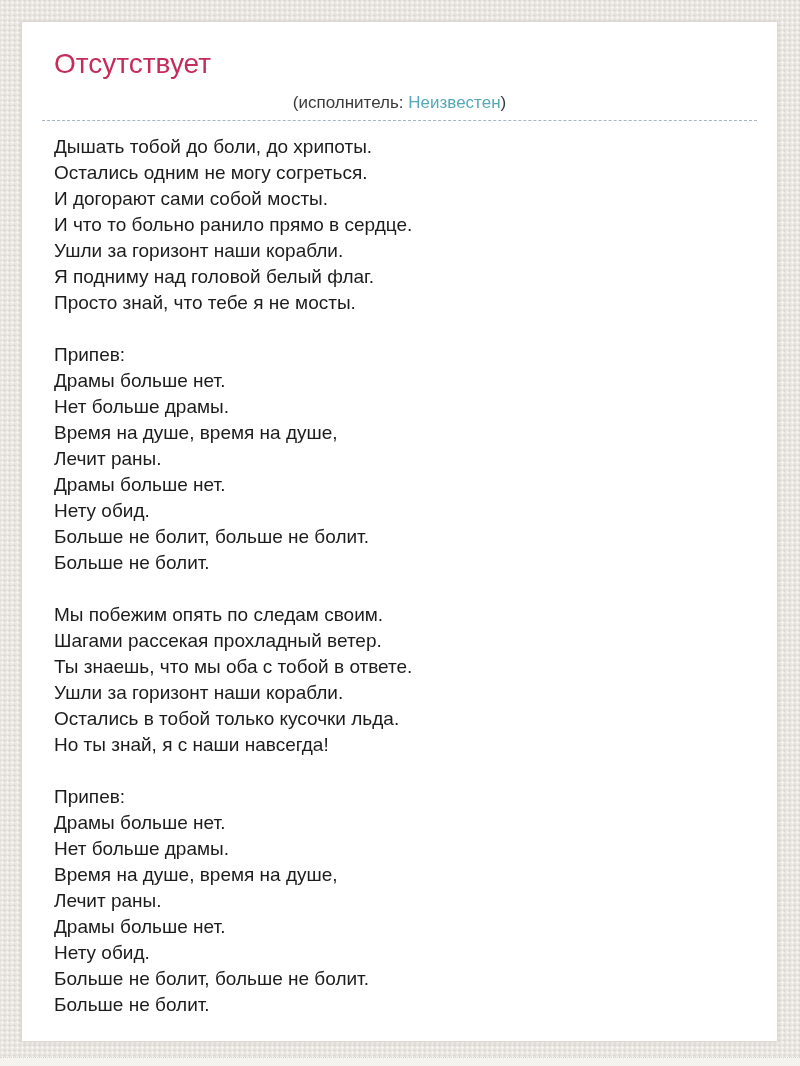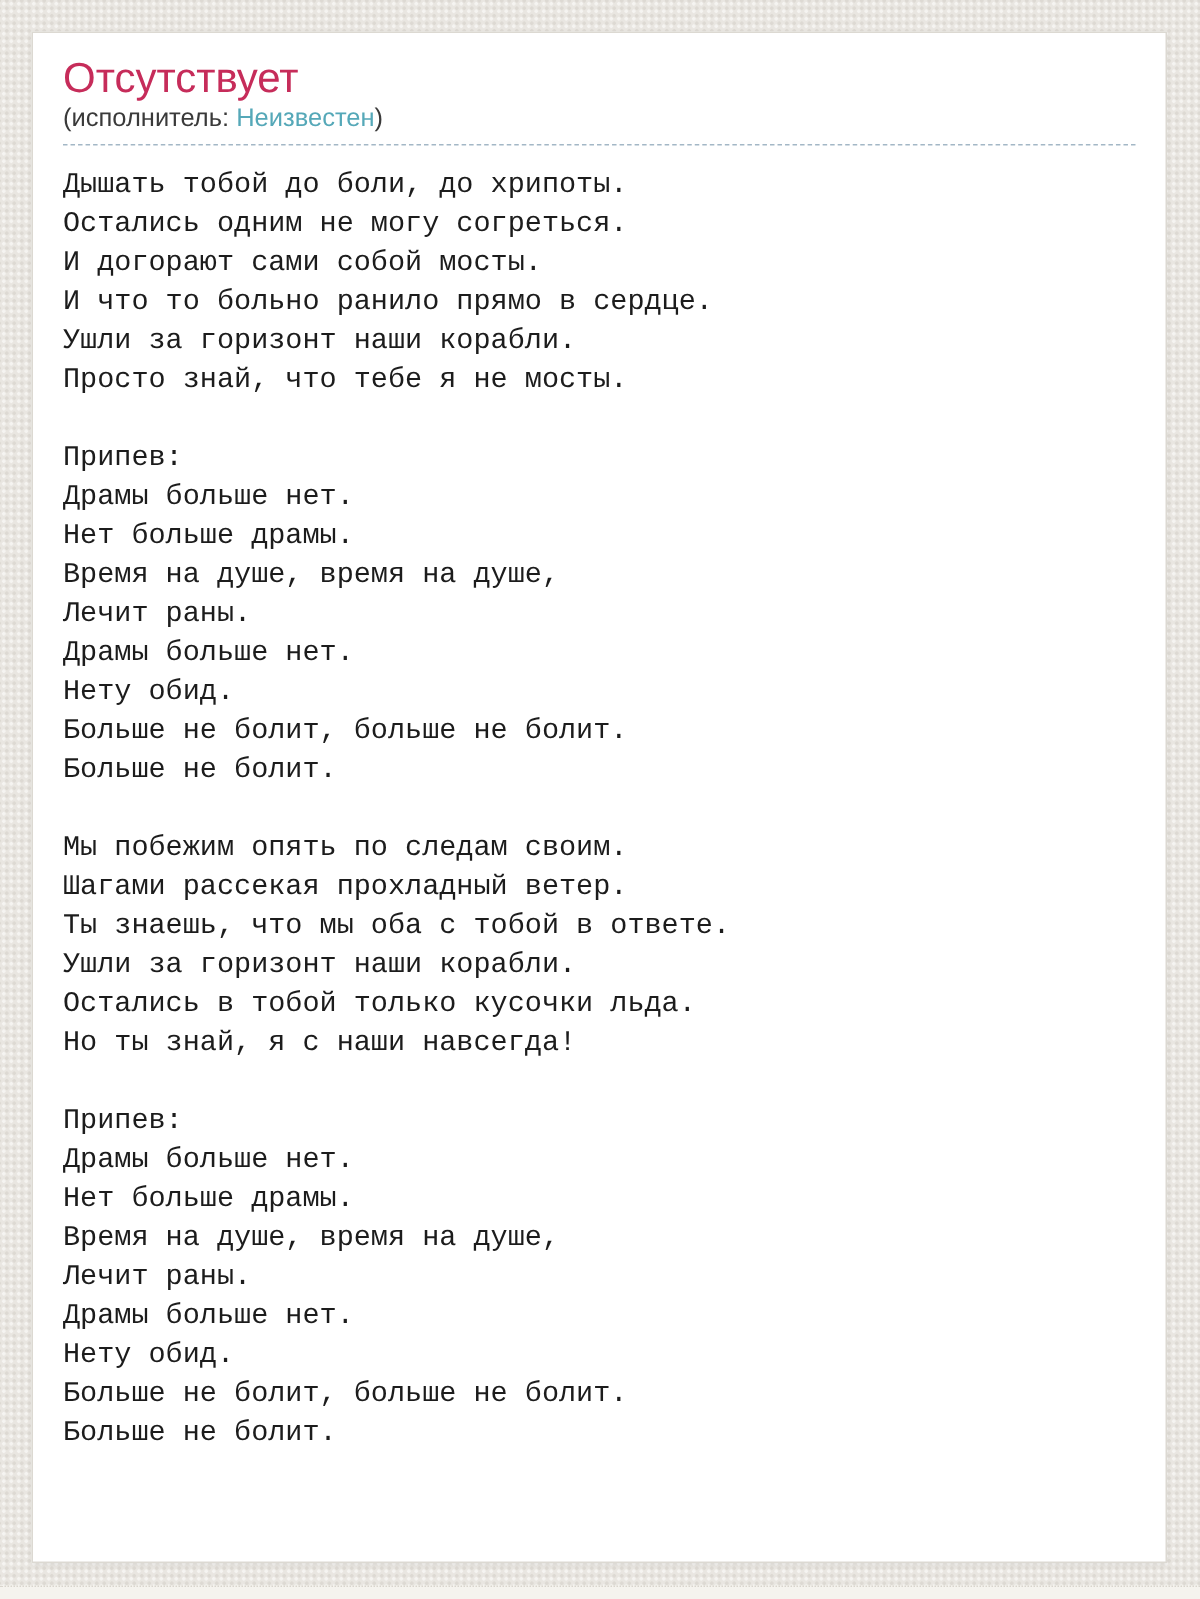--- a/index.html
+++ b/index.html
@@ -34,45 +34,46 @@
     left: 21px;
     top: 21px;
     width: 757px;
     height: 1021px;
     background: var(--card-bg);
     border: 1px solid #dcd9d2;
     box-shadow: 0 1px 3px rgba(0,0,0,0.07);
     padding: 15px 20px 24px 20px;
   }
   h1.song-title {
-    margin: 0;
+    margin: 12px;
     font-size: 28px;
     line-height: 30px;
     font-weight: 400;
     color: var(--title-color);
   }
   .subtitle {
     font-size: 17px;
     line-height: 20px;
     color: var(--subtitle-color);
     padding: 2px 0 7px 0;
     border-bottom: 1px dashed var(--separator-color);
+    text-align: center;
   }
   .subtitle a.artist-link {
     color: var(--link-color);
     text-decoration: none;
     cursor: pointer;
   }
   .lyrics {
     padding-top: 13px;
     font-size: 19px;
     line-height: 26px;
     color: var(--text-color);
   }
-  .stanza { margin: 0 0 26px 0; font-family: Liberation Mono, monospace; }
+  .stanza { margin: 0 0 26px 12px; }
   .stanza:last-child { margin-bottom: 0; }
   .stanza p { margin: 0; }
   .bottom-strip {
     position: absolute;
     left: 0;
     right: 0;
     bottom: 0;
     height: 9px;
     background: #f5f3ee;
     border-top: 1px dotted #d9d5cd;
@@ -88,20 +89,21 @@
       <span>(исполнитель: </span><a class="artist-link">Неизвестен</a><span>)</span>
     </div>
   </div>
   <div class="lyrics" id="lyrics">
       <div class="stanza">
         <p>Дышать тобой до боли, до хрипоты.</p>
         <p>Остались одним не могу согреться.</p>
         <p>И догорают сами собой мосты.</p>
         <p>И что то больно ранило прямо в сердце.</p>
         <p>Ушли за горизонт наши корабли.</p>
+        <p>Я подниму над головой белый флаг.</p>
         <p>Просто знай, что тебе я не мосты.</p>
       </div>
       <div class="stanza">
         <p>Припев:</p>
         <p>Драмы больше нет.</p>
         <p>Нет больше драмы.</p>
         <p>Время на душе, время на душе,</p>
         <p>Лечит раны.</p>
         <p>Драмы больше нет.</p>
         <p>Нету обид.</p>

